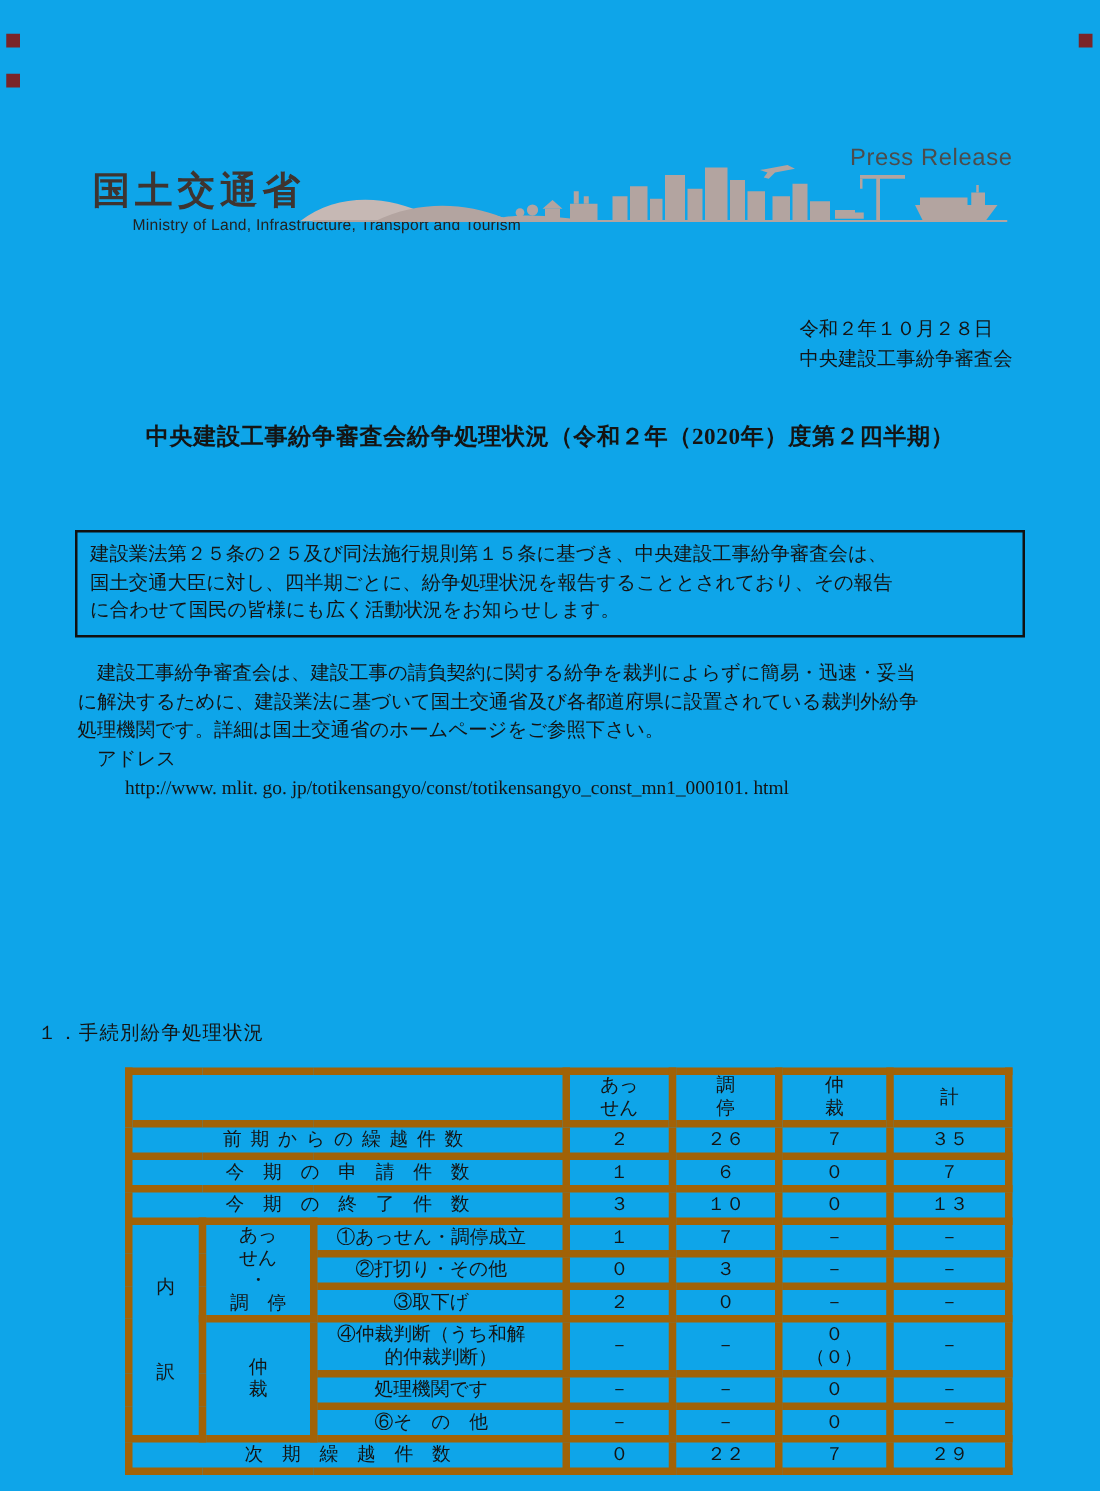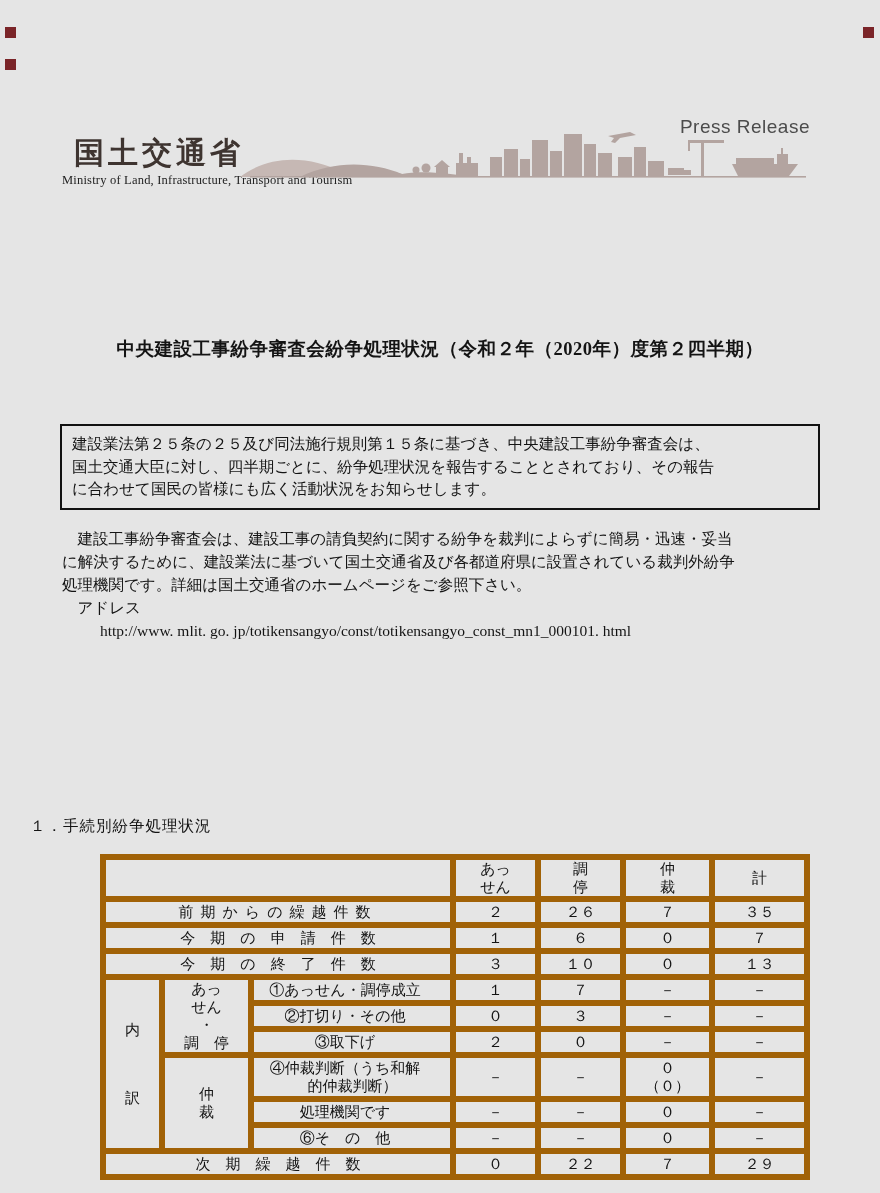--- a/index.html
+++ b/index.html
@@ -1,41 +1,41 @@
 <!DOCTYPE html>
 <html><head>
 <meta charset="utf-8">
 <style>
   html,body{margin:0;padding:0;background:#ffffff;}
   .page{
     position:relative;
     width:880px;height:1193px;
-    background:#e5e5e5;
+    background:#0ea5e9;
     font-family:"Liberation Serif", serif;
     color:#141414;
     overflow:hidden;
   }
   .corner-sq{position:absolute;width:11px;height:11px;background:#7a2428;}
   .sq-tl{left:5px;top:27px;}
   .sq-tl2{left:5px;top:59px;}
   .sq-tr{left:863px;top:27px;}
 
   .press-release{
     position:absolute;top:116px;right:70px;
     font-family:"Liberation Sans", sans-serif;
     font-size:19px;color:#4c4c4c;letter-spacing:0.5px;
   }
   .logo{position:absolute;left:62px;top:136px;}
   .logo-jp{
     font-family:"Liberation Sans", sans-serif;
     font-size:30px;font-weight:bold;color:#3e3430;letter-spacing:4px;line-height:1.1;margin-left:12px;
   }
   .logo-en{
-    font-family:Liberation Serif, serif;
-    font-size:12.5px;color:#222;margin-top:4px;letter-spacing:0.2px;
+    font-family:Liberation Sans, sans-serif;
+    font-size:12.5px;color:#222;margin-top:4px;letter-spacing:0.2px;margin-left:44px;
   }
   .skyline{position:absolute;left:240px;top:126px;width:566px;height:58px;}
 
   .dateline{
     position:absolute;top:252px;right:70px;
     font-size:15.5px;line-height:24px;text-align:left;
   }
   .doc-title{
     position:absolute;top:336px;left:0;width:880px;
     text-align:center;font-size:18.5px;font-weight:bold;letter-spacing:0.5px;
@@ -137,20 +137,24 @@
     </g>
     <g fill="#b3a4a0">
       <path d="M492,38 L558,38 L549,50 L498,50 Z"></path>
       <rect x="537" y="28" width="11" height="10"></rect>
       <rect x="496" y="32" width="38" height="6"></rect>
       <rect x="541" y="22" width="2" height="6"></rect>
     </g>
     <rect x="10" y="50" width="556" height="1.6" fill="#b3a4a0"></rect>
   </svg>
 
+  <div class="dateline">
+    <div>令和２年１０月２８日</div>
+    <div>中央建設工事紛争審査会</div>
+  </div>
 
   <div class="doc-title">中央建設工事紛争審査会紛争処理状況（令和２年（2020年）度第２四半期）</div>
 
   <div class="summary-box">建設業法第２５条の２５及び同法施行規則第１５条に基づき、中央建設工事紛争審査会は、
 国土交通大臣に対し、四半期ごとに、紛争処理状況を報告することとされており、その報告
 に合わせて国民の皆様にも広く活動状況をお知らせします。</div>
 
   <div class="intro">
     <p>　建設工事紛争審査会は、建設工事の請負契約に関する紛争を裁判によらずに簡易・迅速・妥当
 に解決するために、建設業法に基づいて国土交通省及び各都道府県に設置されている裁判外紛争

